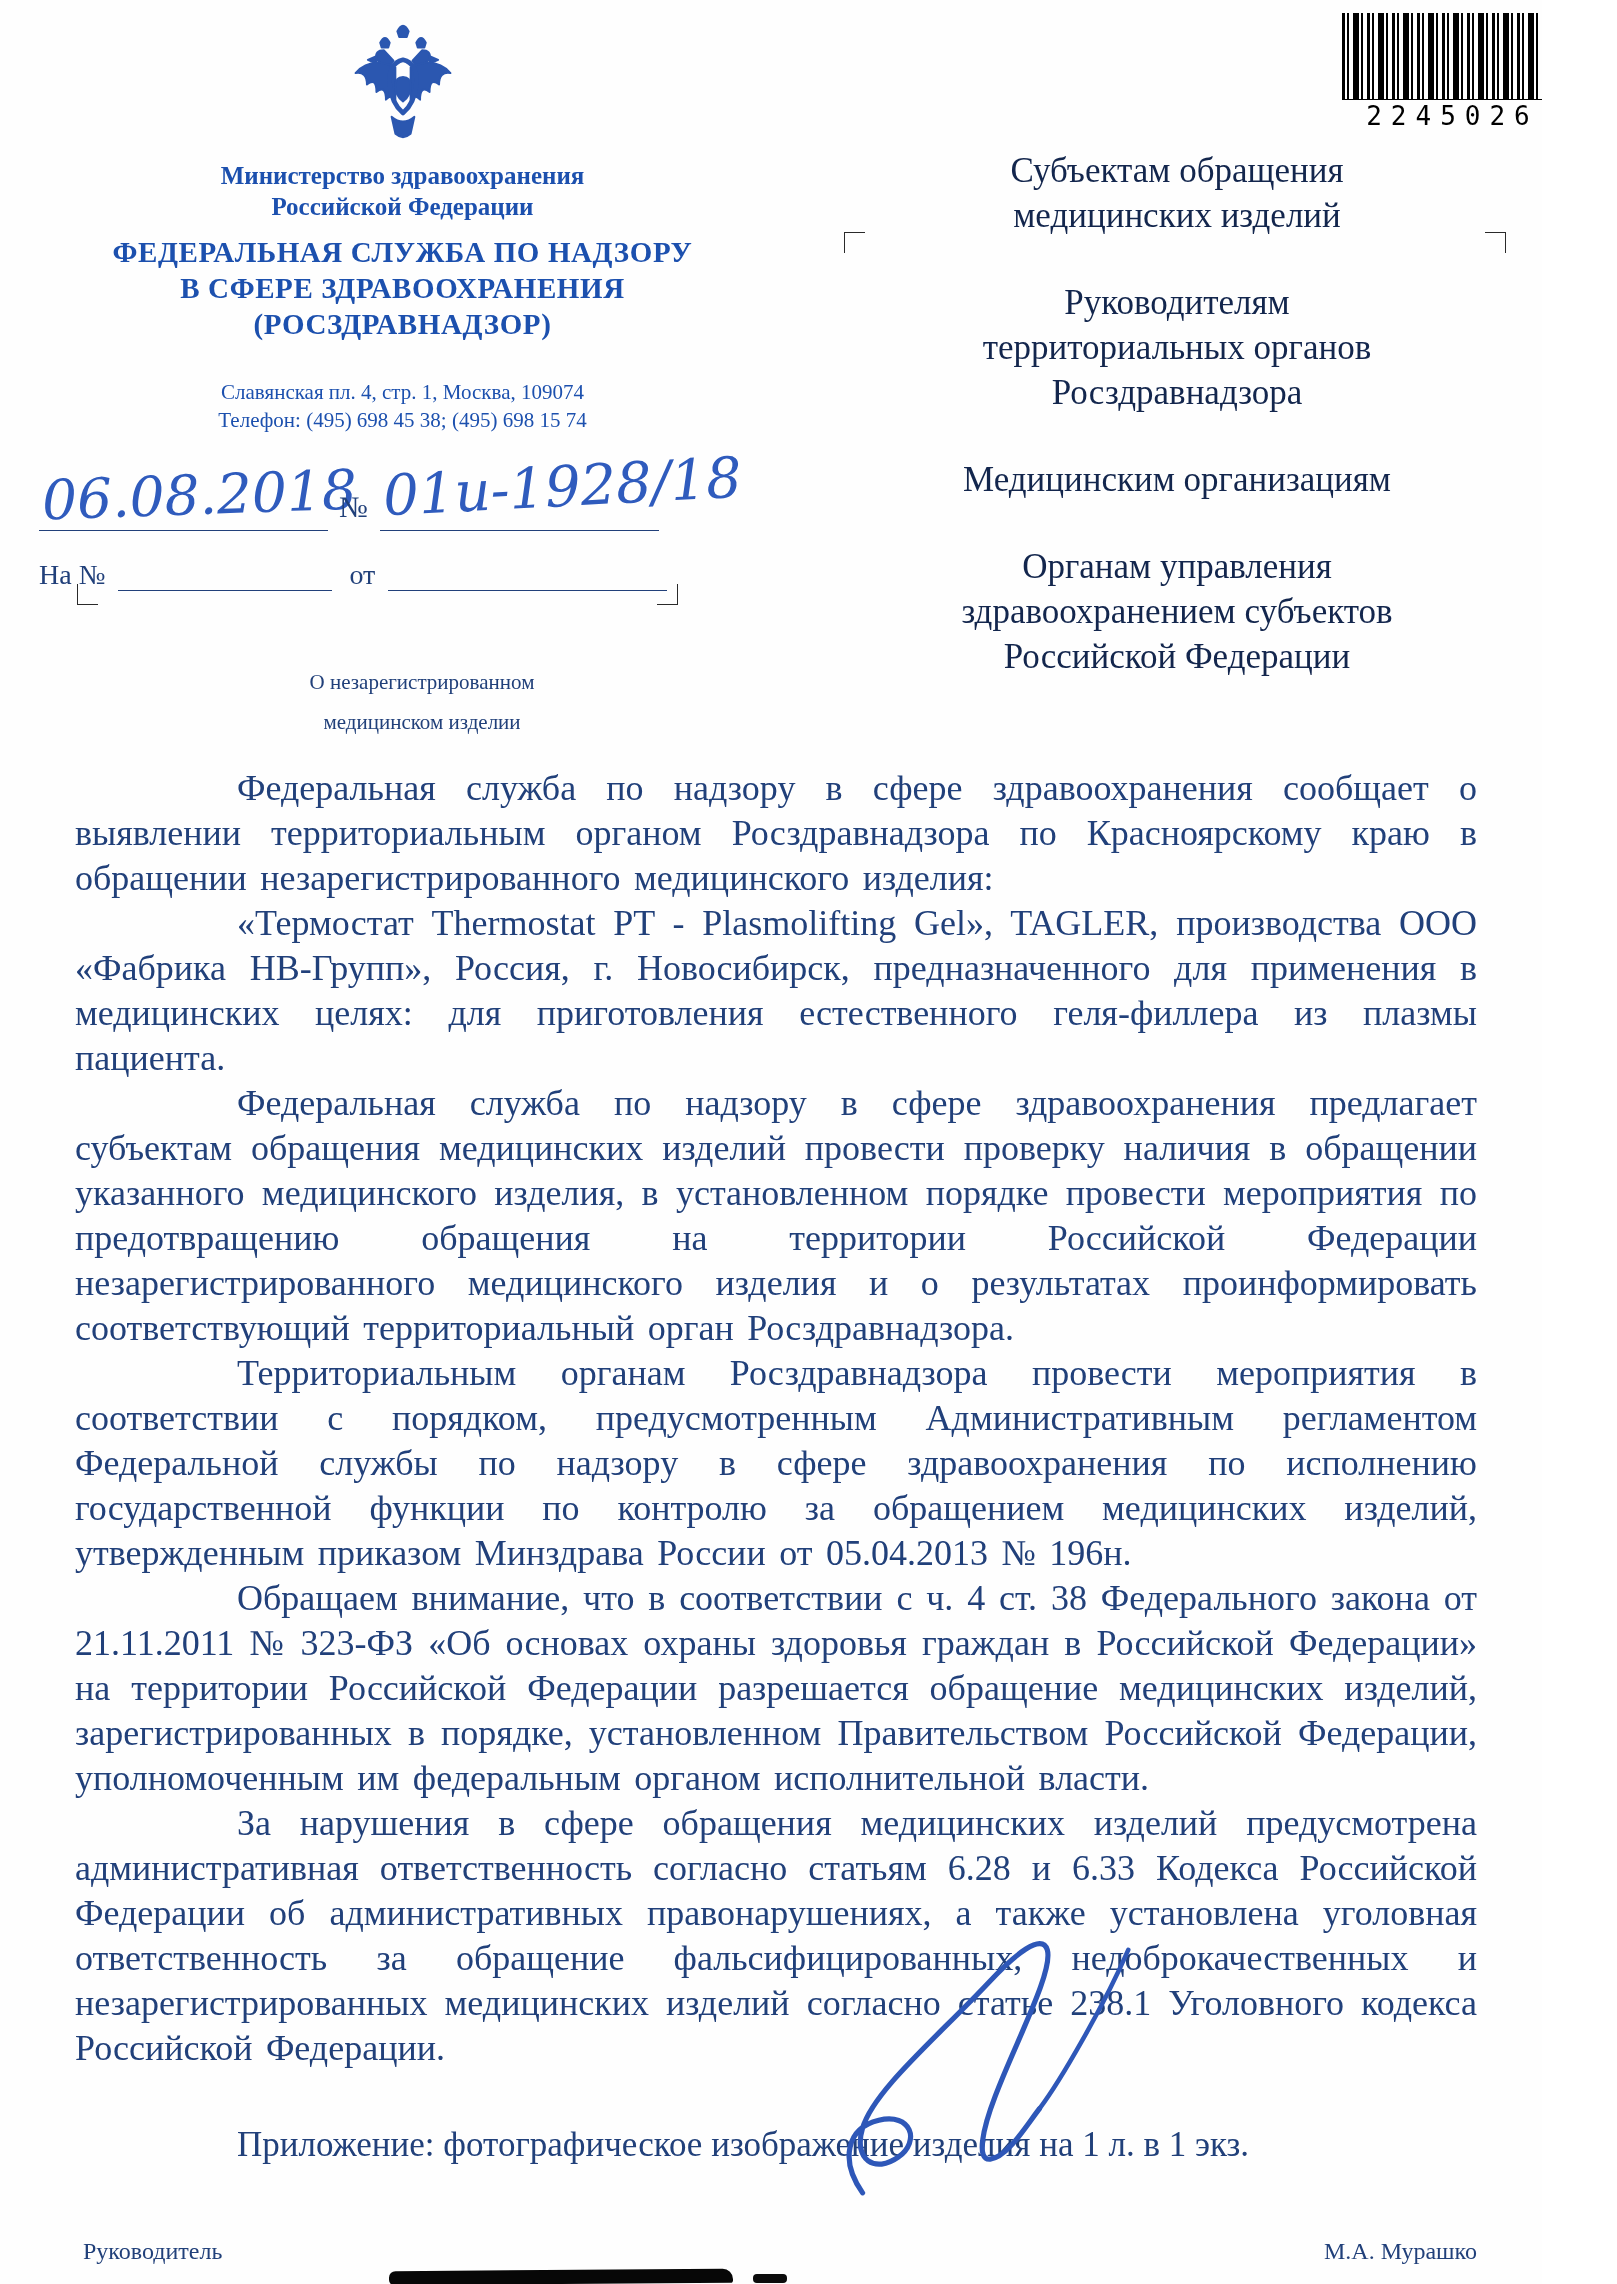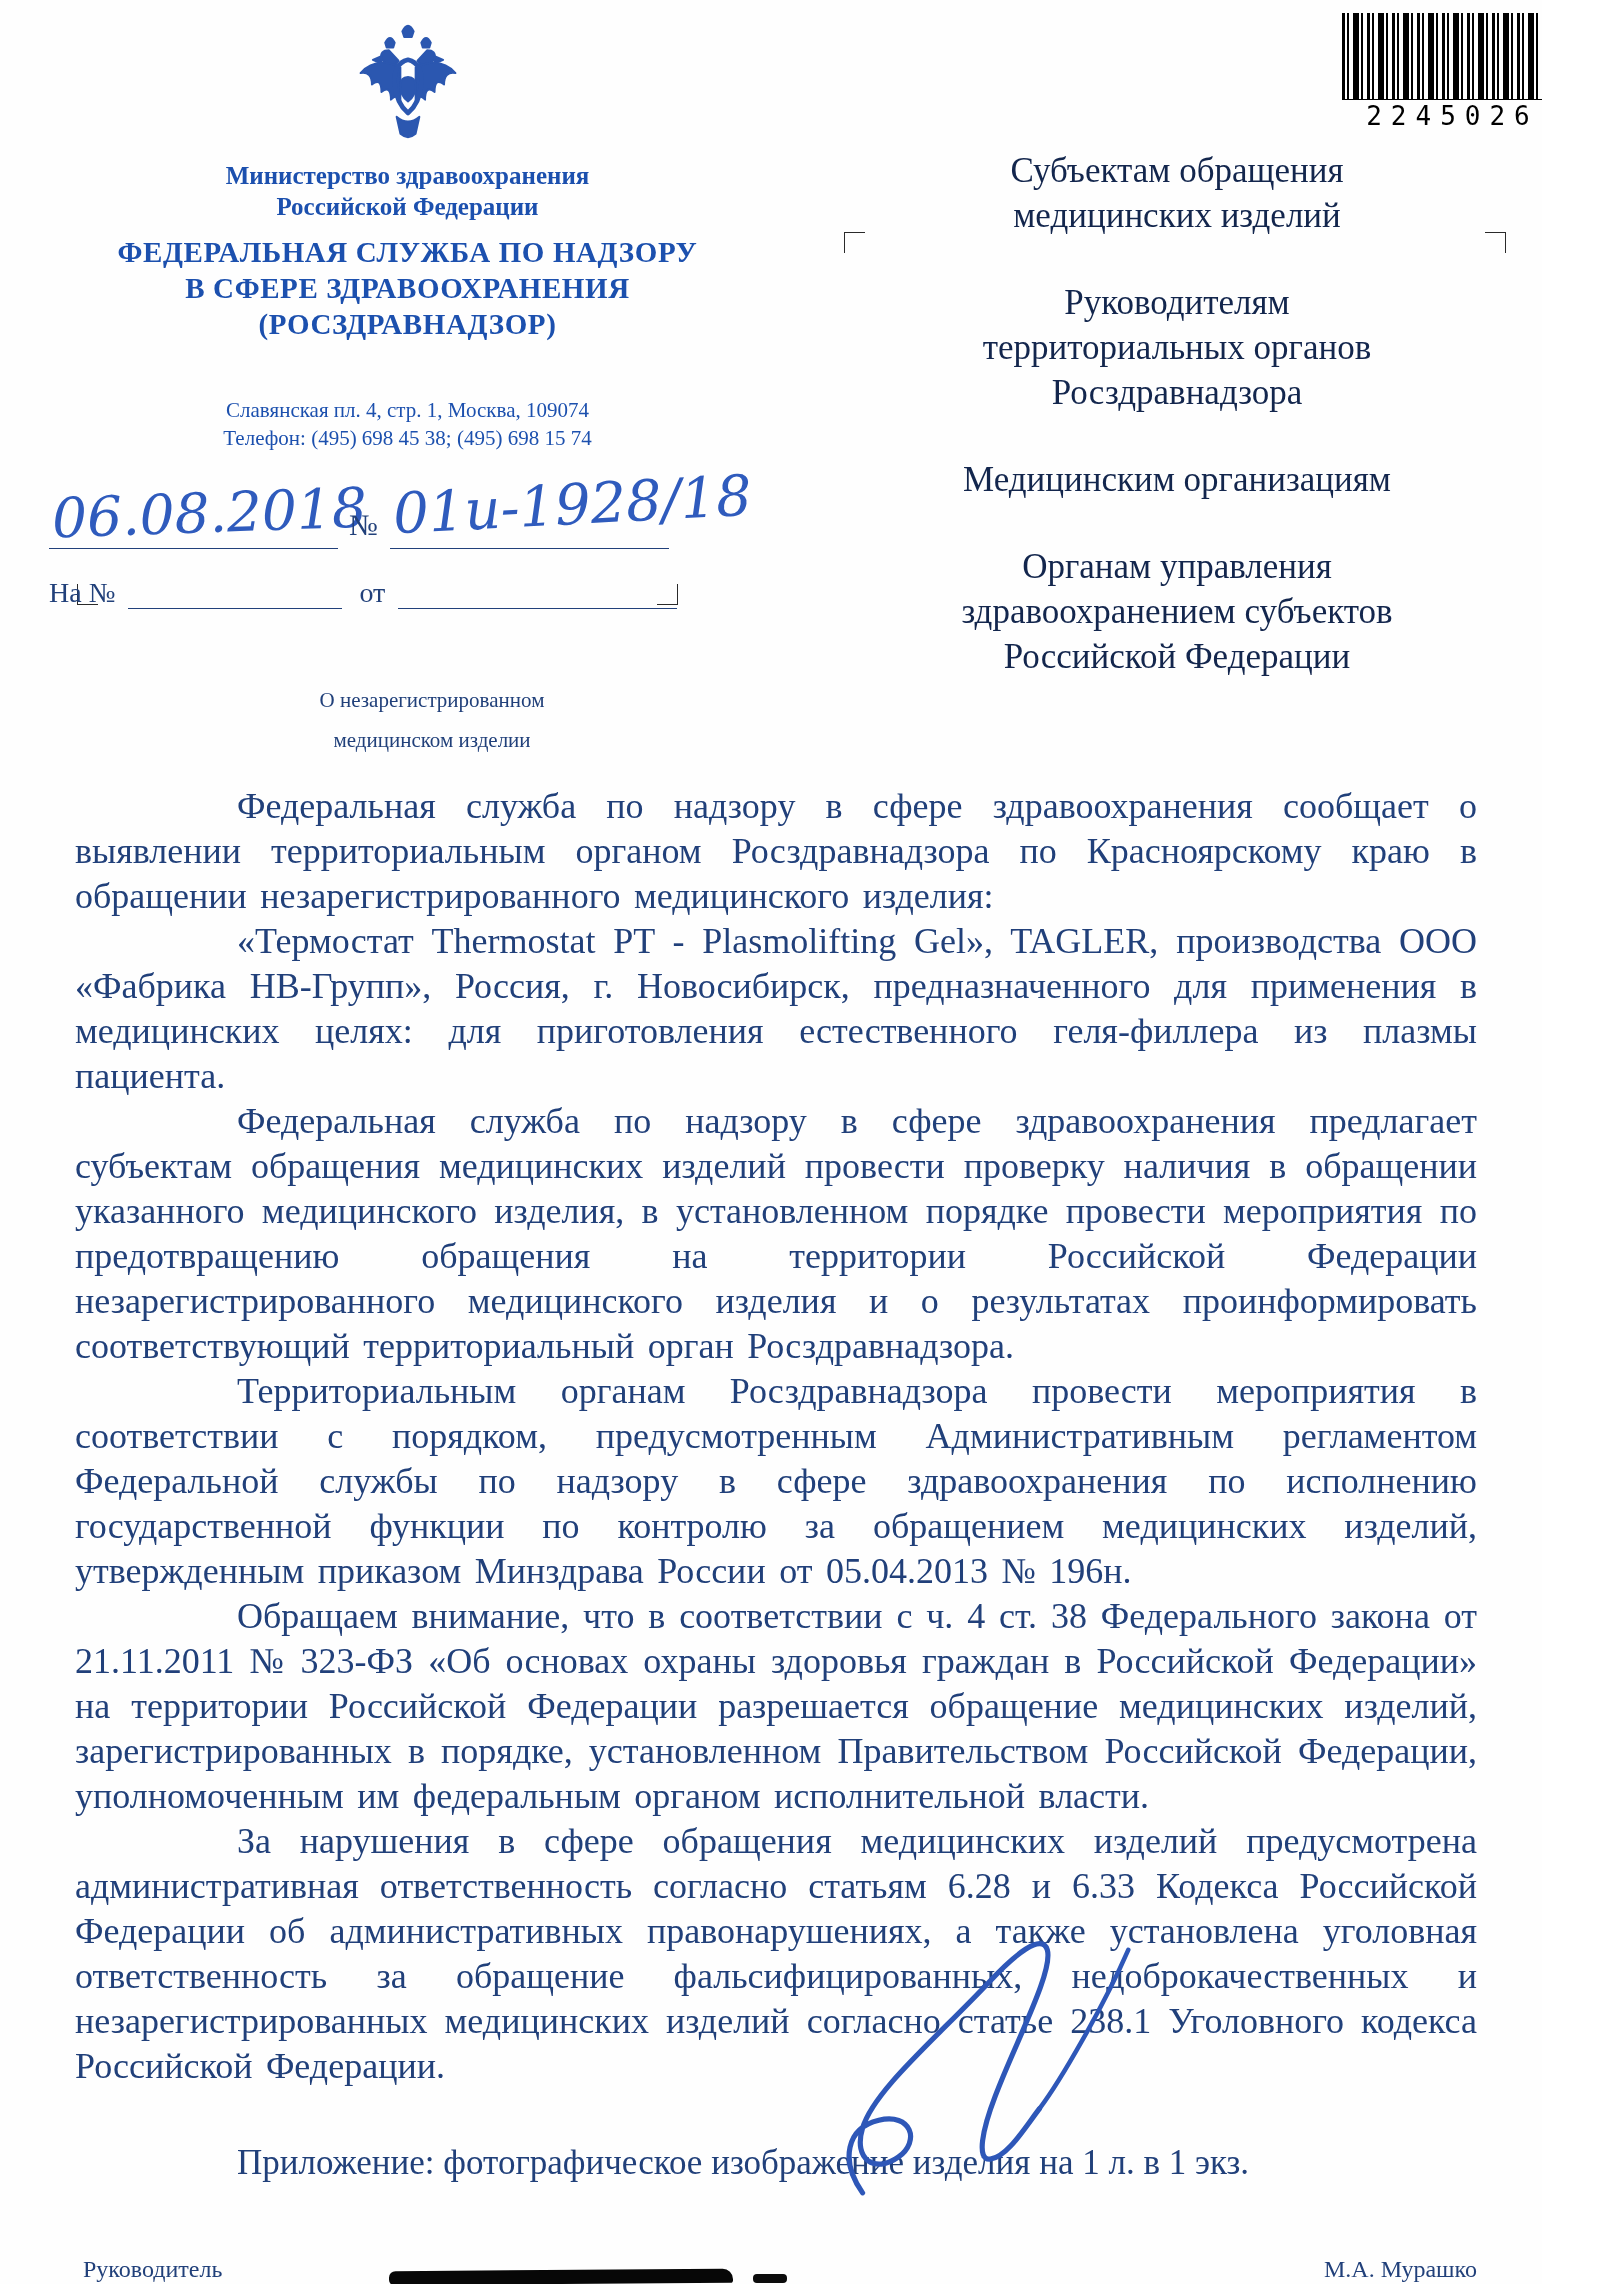--- a/index.html
+++ b/index.html
@@ -11,28 +11,28 @@
   .page{
     position:relative;
     width:1542px;height:2284px;
     background:#fefefe;
     overflow:hidden;
     font-family:"Liberation Serif", serif;
     color:var(--navy);
   }
   
   .header{display:flex;align-items:flex-start;padding-top:18px;}
-  .col-left{flex:0 0 auto;width:766px;box-sizing:border-box;padding-left:49px;text-align:center;}
+  .col-left{flex:0 0 auto;width:766px;box-sizing:border-box;padding-left:39px;text-align:center;}
   .col-right{flex:1;box-sizing:border-box;padding:130px 149px 0 195px;text-align:center;}
 
   .emblem{width:114px;height:133px;margin:0 auto 9px auto;display:block;}
 
   .ministry{font-weight:bold;color:var(--blue);font-size:25px;line-height:31px;}
   .service{font-weight:bold;color:var(--blue);font-size:29px;line-height:36px;margin-top:11.7px;letter-spacing:0.6px;}
-  .addr{color:var(--blue);font-size:21px;line-height:28.6px;margin-top:54px;}
+  .addr{color:var(--blue);font-size:21px;line-height:28.6px;margin-top:36px;}
 
   
   .ref-block{text-align:left;margin-top:28.6px;position:relative;height:151px;}
   .hand{
     font-family:"DejaVu Serif", serif;
     font-style:italic;
     color:var(--ink);
     white-space:nowrap;
   }
   .hand-date{position:absolute;left:2.6px;top:0px;font-size:55px;transform:rotate(-2deg);}

